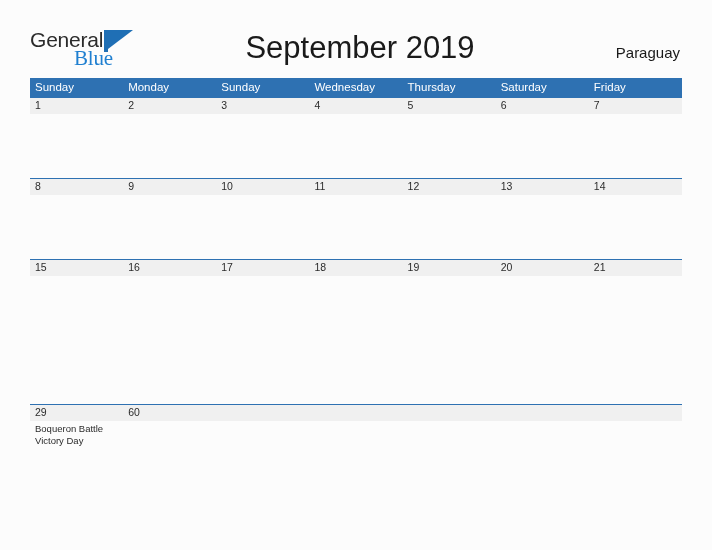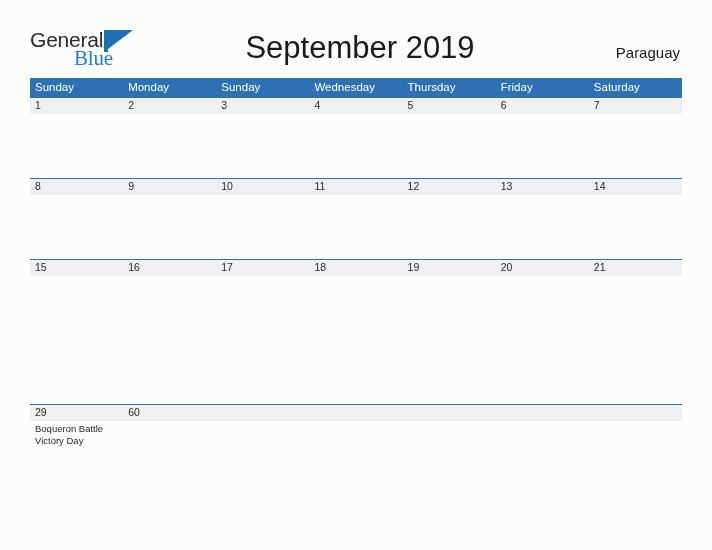--- a/index.html
+++ b/index.html
@@ -194,22 +194,22 @@
   </div>
 
   <div class="cal">
 
     <div class="dow-head">
       <div class="dow">Sunday</div>
       <div class="dow">Monday</div>
       <div class="dow">Sunday</div>
       <div class="dow">Wednesday</div>
       <div class="dow">Thursday</div>
+      <div class="dow">Saturday</div>
       <div class="dow">Friday</div>
-      <div class="dow">Saturday</div>
     </div>
 
     <div class="week">
       <div class="week-dates">
         <div class="daynum">1</div>
         <div class="daynum">2</div>
         <div class="daynum">3</div>
         <div class="daynum">4</div>
         <div class="daynum">5</div>
         <div class="daynum">6</div>

